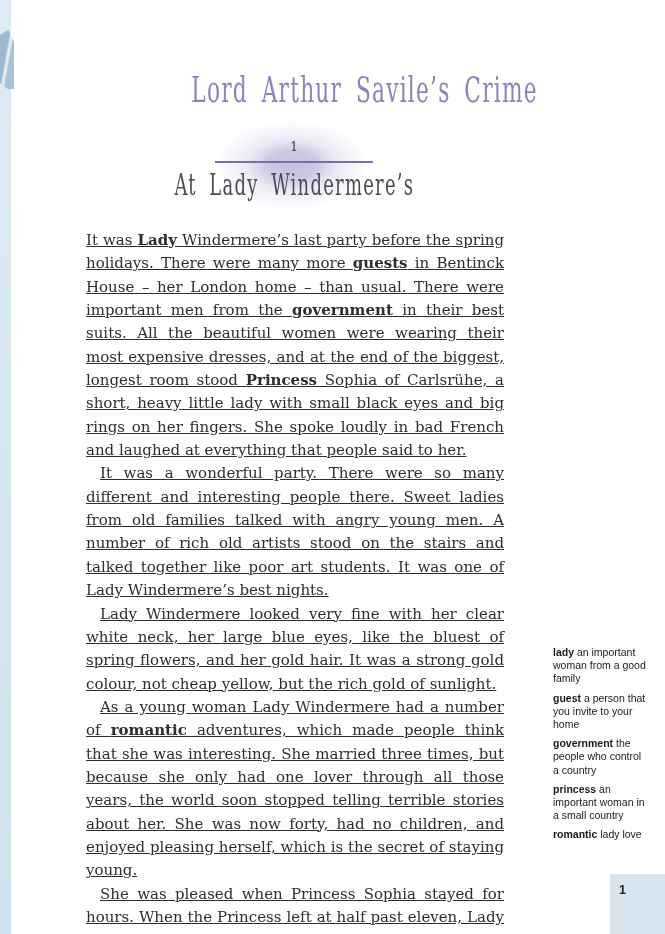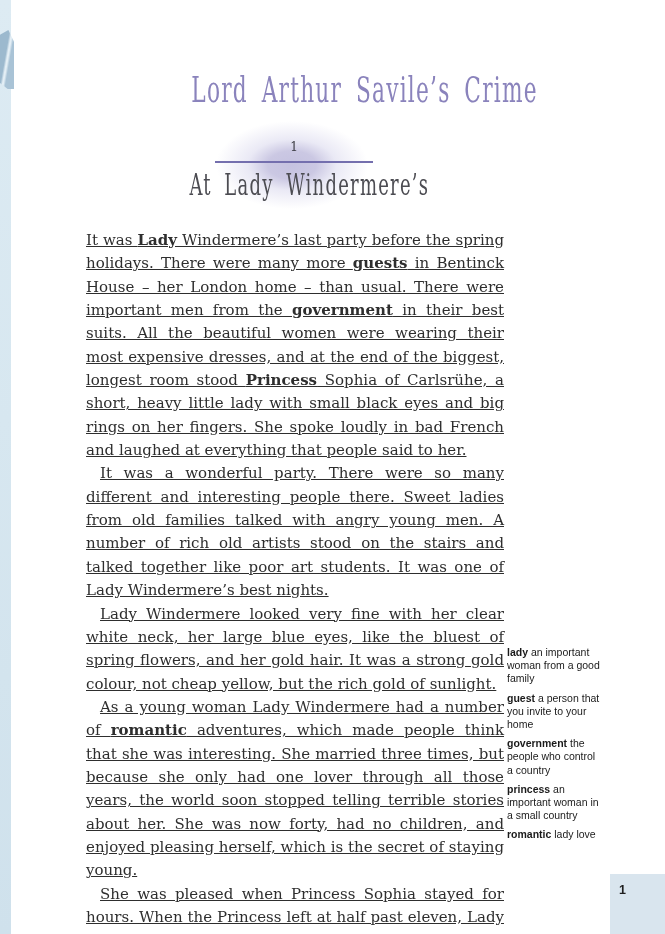--- a/index.html
+++ b/index.html
@@ -38,37 +38,37 @@
   .book-title { font-size:35px; color:#8a83bc; }
   .ornament {
     position:absolute; top:121px; left:216px; width:152px; height:88px;
     background:radial-gradient(closest-side,#c5c2e0 0%,#cbc8e3 32%,rgba(227,226,242,.75) 58%,rgba(255,255,255,0) 100%);
   }
   .chapter-number {
     position:absolute; top:140px; left:85px; width:418px; text-align:center;
     font-family:"DejaVu Serif", serif; font-size:12px; color:#3c3c44;
   }
   .divider { position:absolute; top:161px; left:215px; width:158px; height:2px; background:#746fae; }
-  .chapter-title-row { position:absolute; top:168px; left:85px; width:418px; text-align:right; }
+  .chapter-title-row { position:absolute; top:168px; left:85px; width:418px; text-align:center; }
   .chapter-title { font-size:29px; color:#4c4c52; }
 
   
   .body-text {
     position:absolute; top:229px; left:86px; width:418px;
     font-family:"DejaVu Serif", serif;
     font-size:15px; line-height:23.35px;
     text-align:justify; color:#2e2e2e;
   }
   .body-text p { margin:0; text-indent:14px;text-decoration:underline; }
   .body-text p:first-child { text-indent:0; }
   .body-text b { font-weight:bold; }
 
   
   .glossary {
-    position:absolute; top:646px; left:507px; width:96px;
+    position:absolute; top:646px; left:553px; width:96px;
     font-family:"Liberation Sans", sans-serif;
     font-size:10.5px; line-height:13.2px; color:#1a1a1a;
   }
   .g-entry { margin-bottom:6px; }
   .g-term { font-weight:bold; }
 
   
   .footer {
     position:absolute; left:610px; top:874px; width:55px; height:60px;
     background:#d9e5ee;

